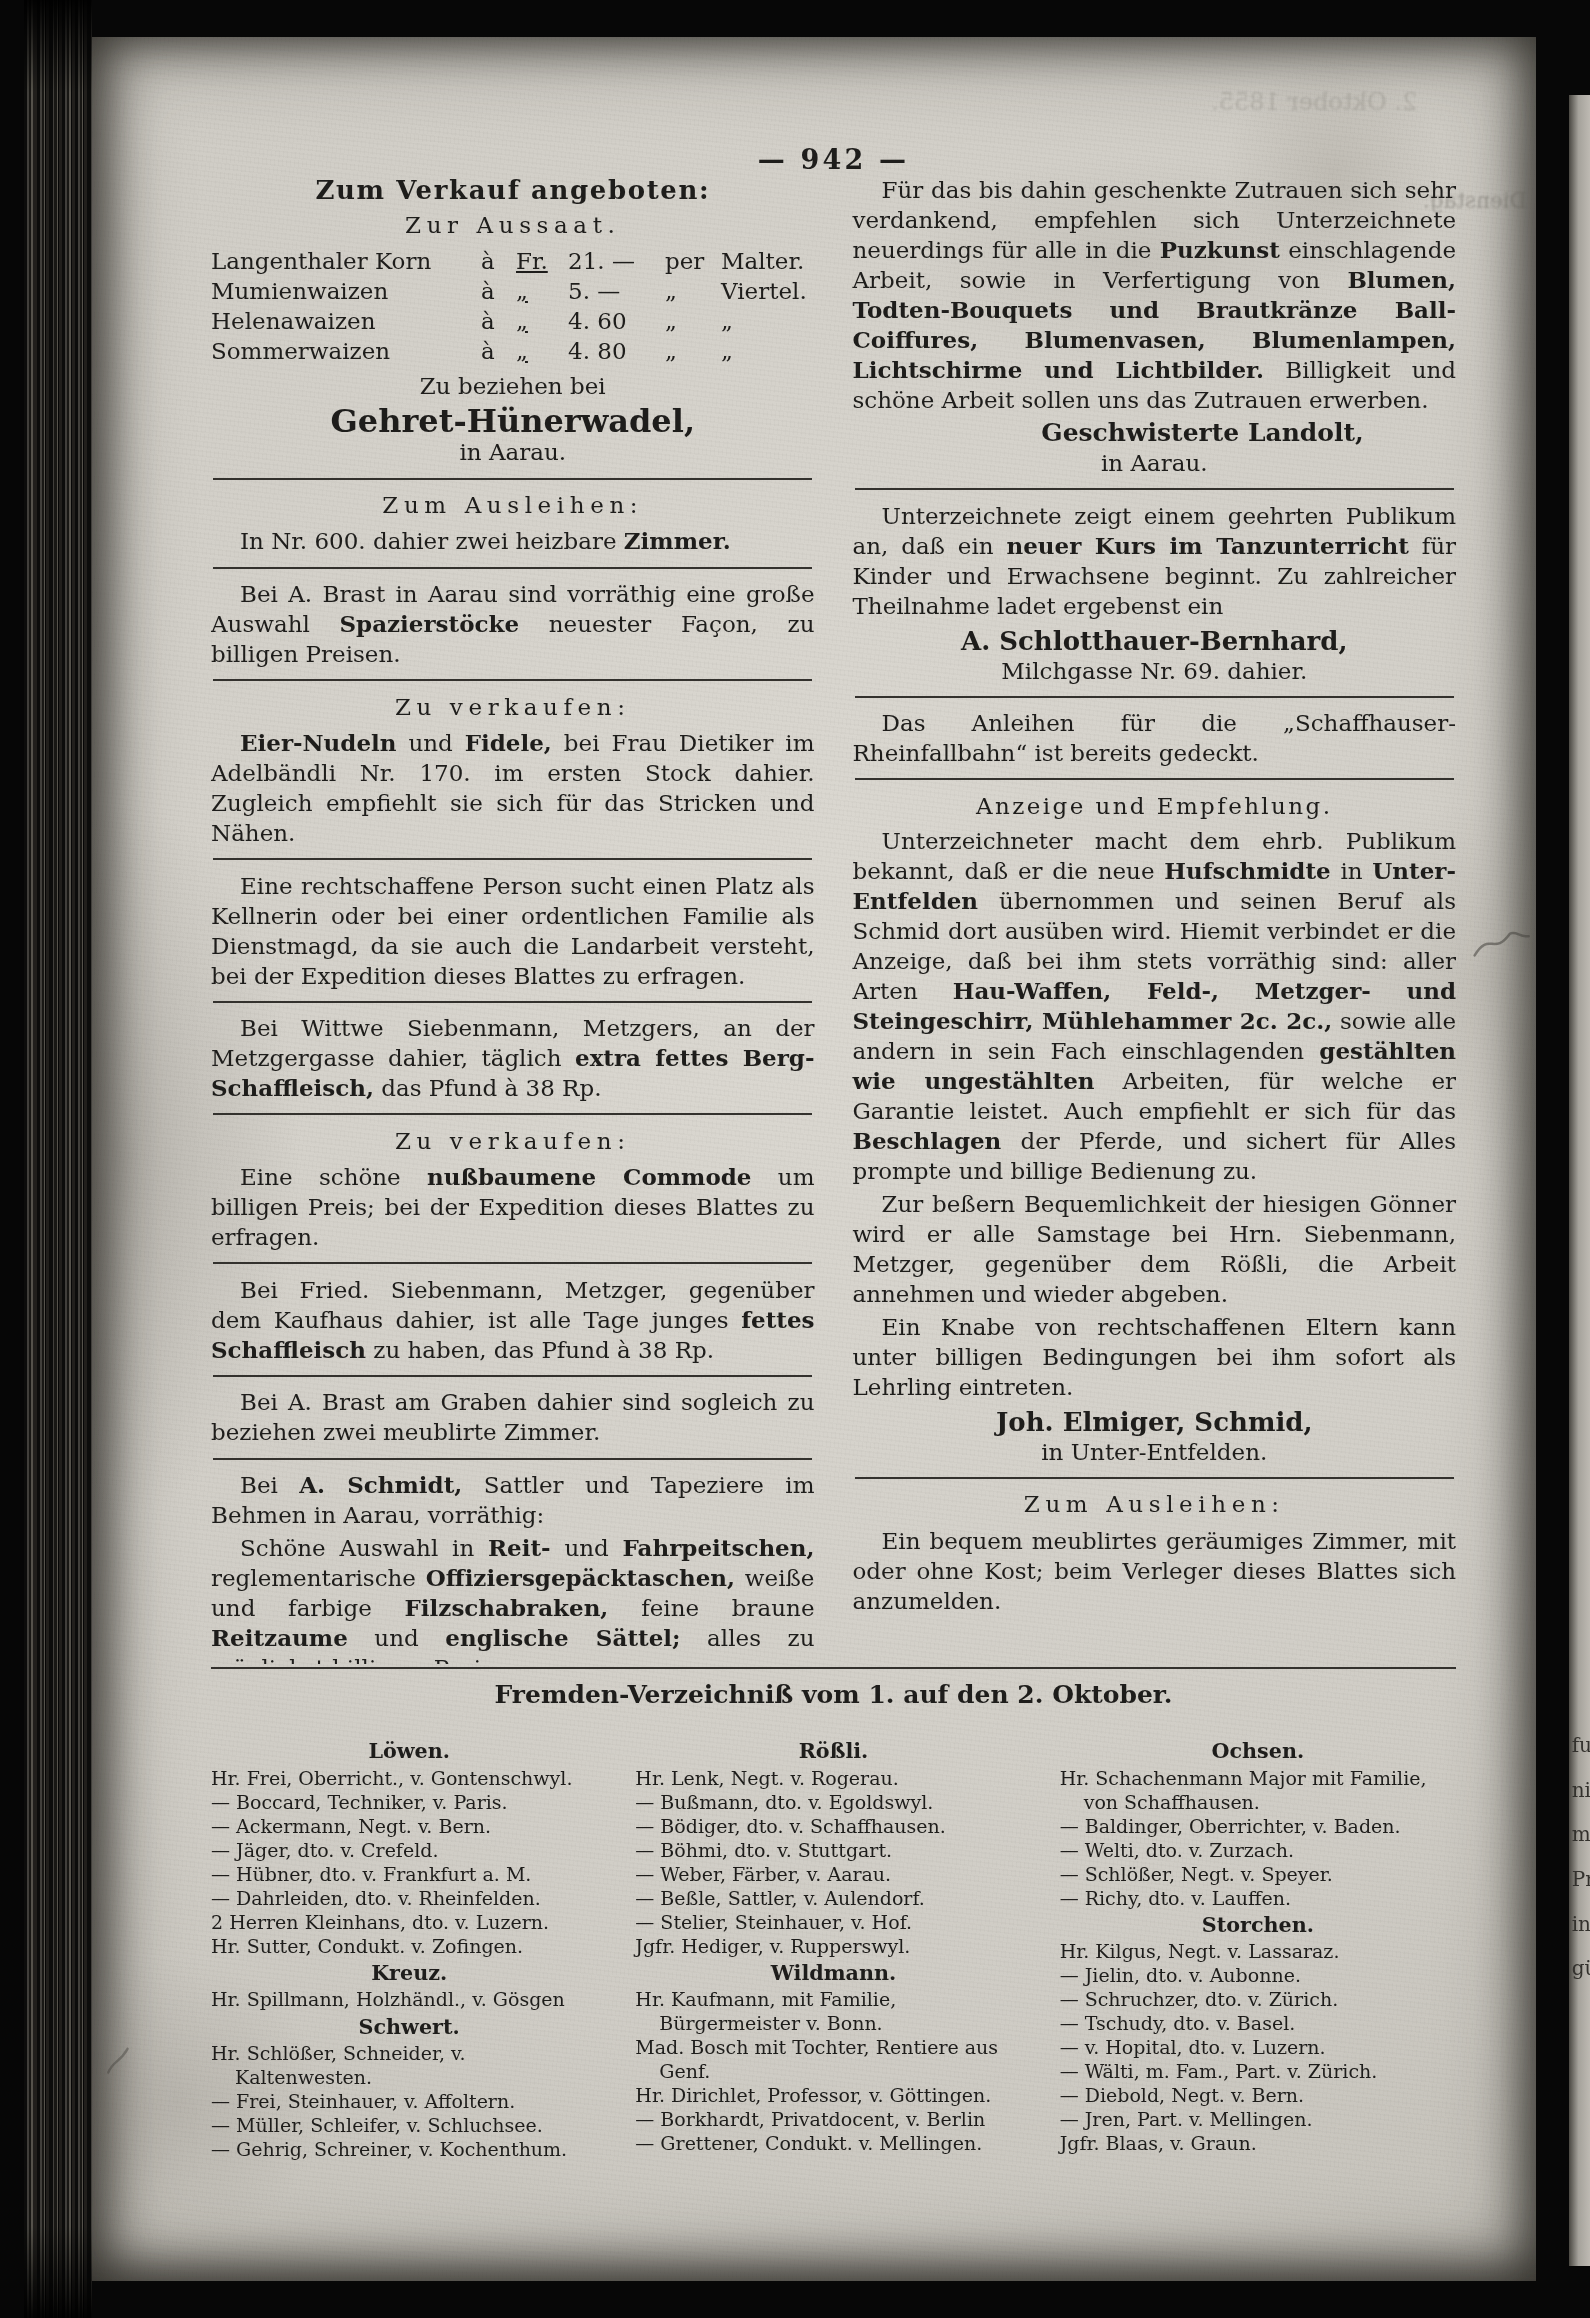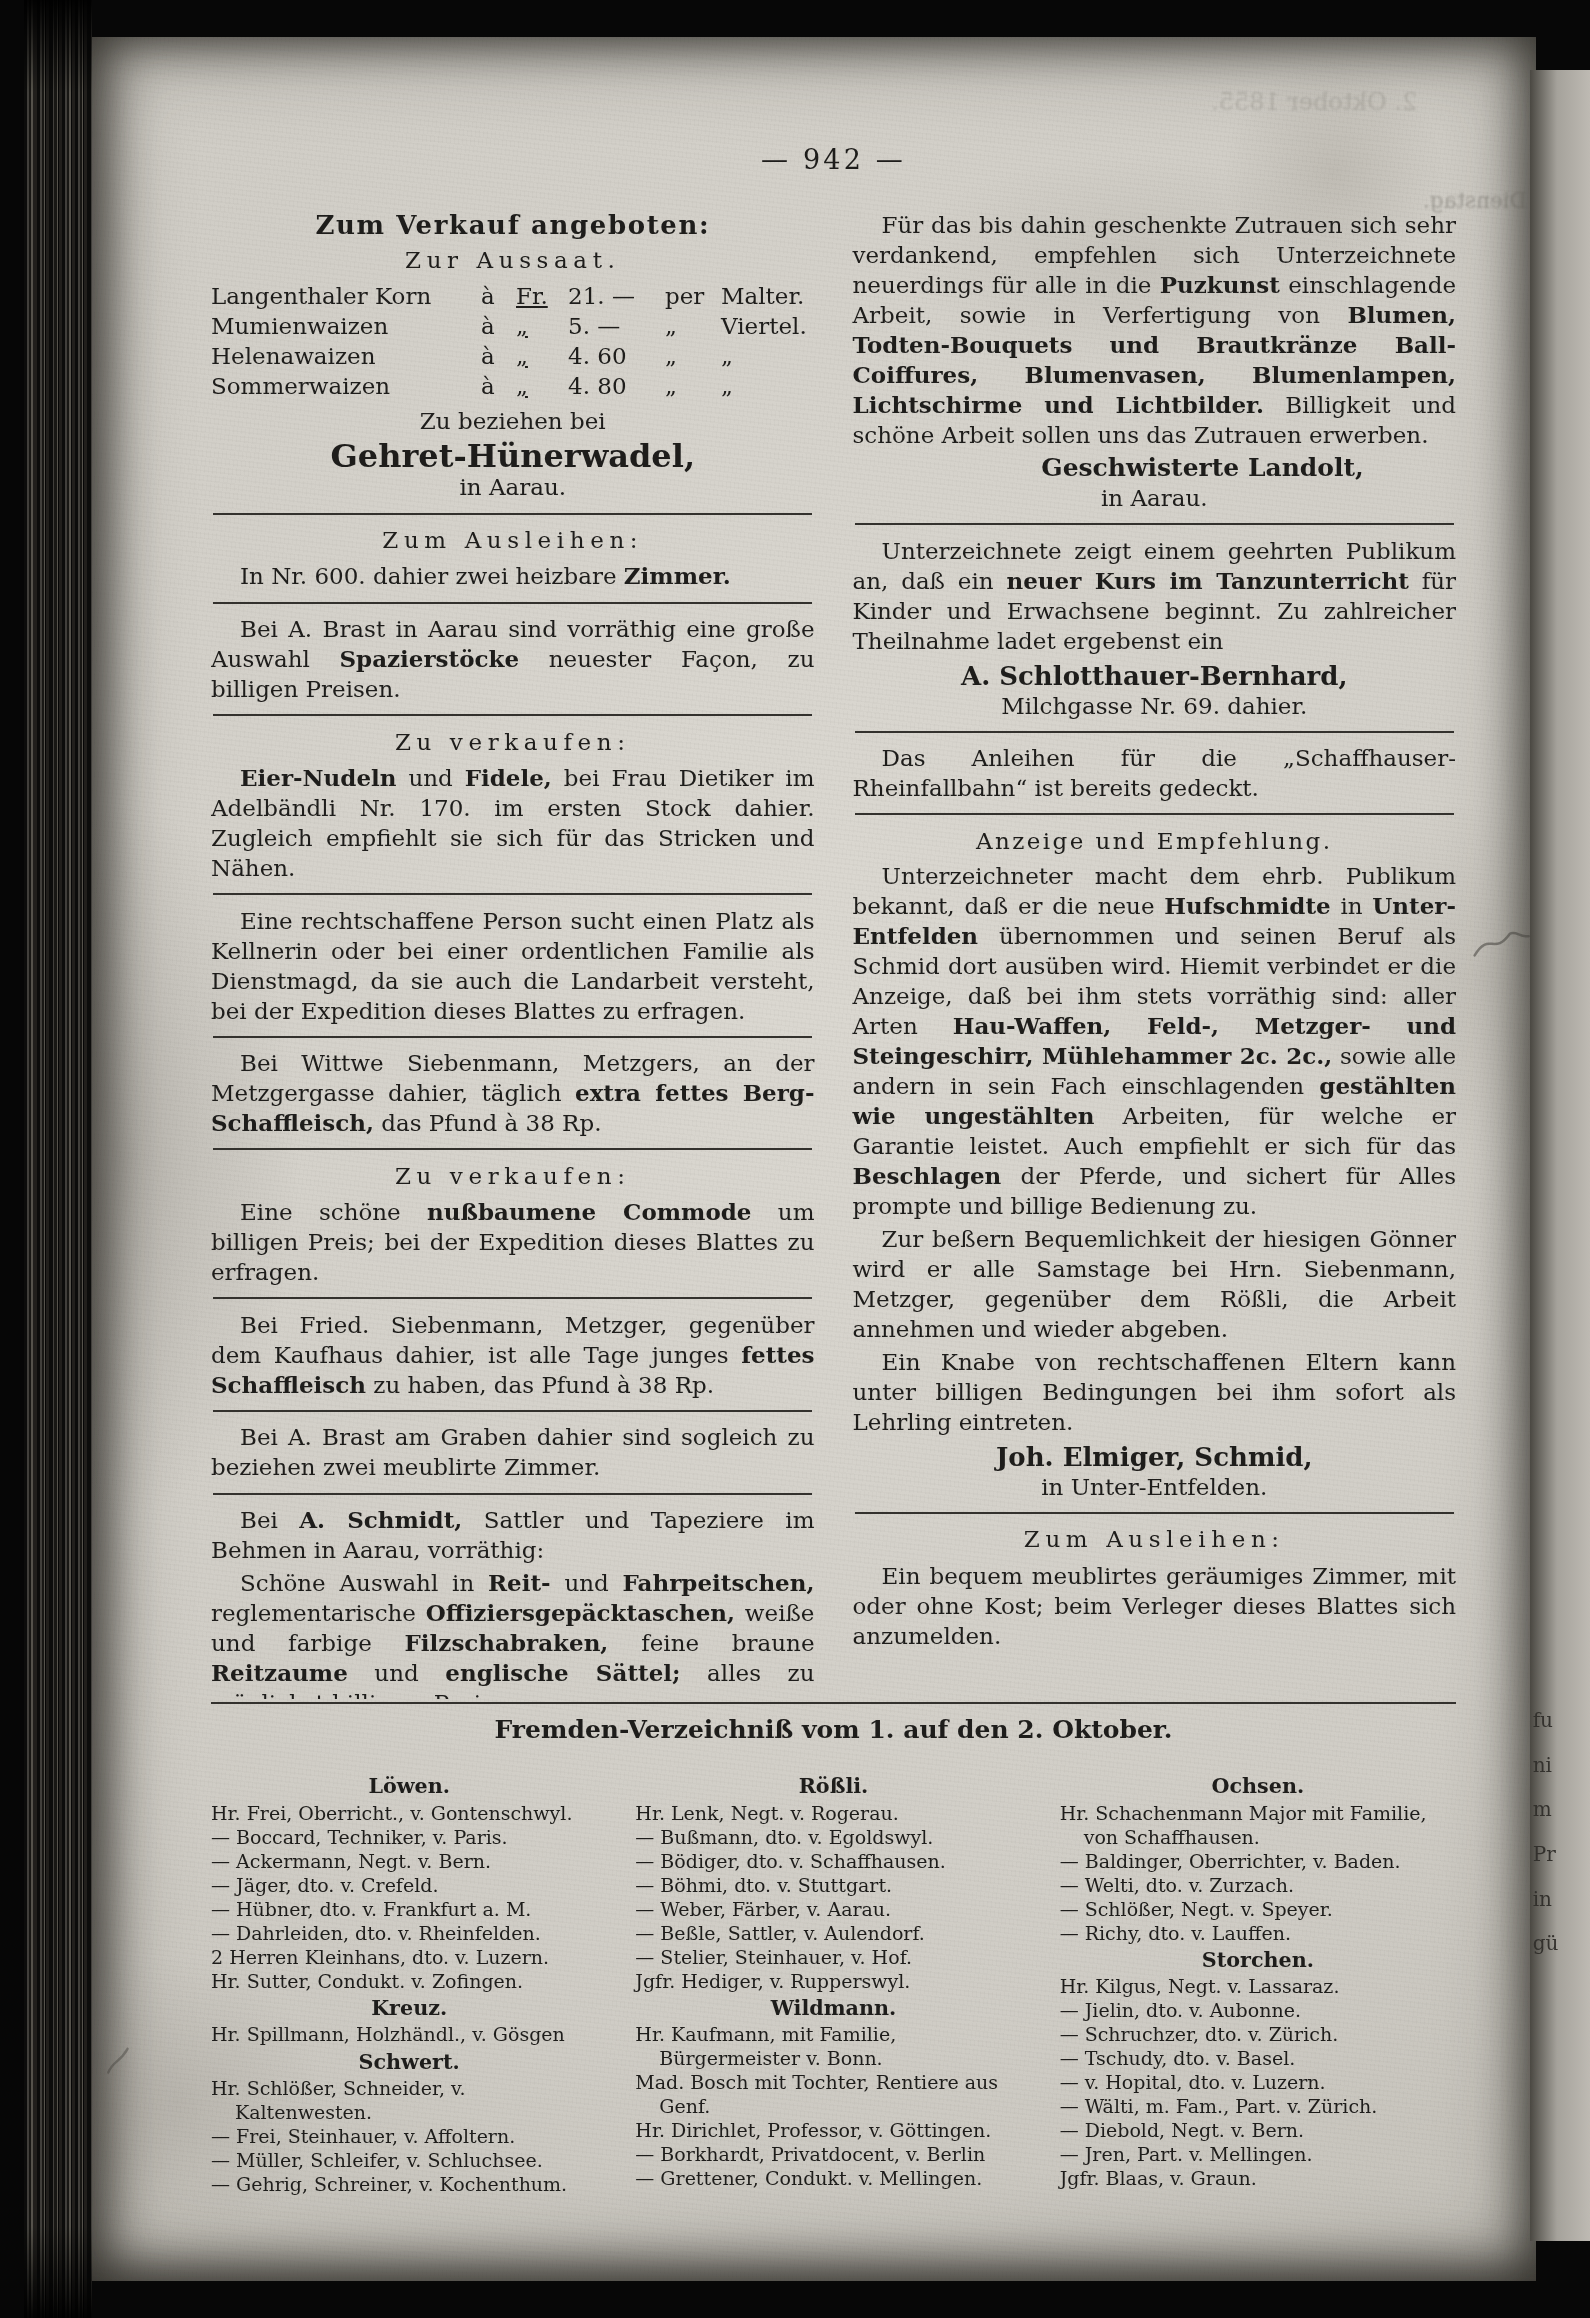--- a/index.html
+++ b/index.html
@@ -19,28 +19,28 @@
   .stains{position:absolute;inset:0;pointer-events:none;background:
       radial-gradient(circle 159px at 86% 6%, rgba(120,114,103,.20), transparent 70%),
       radial-gradient(ellipse 334px 151px at 72% 10%, rgba(122,117,106,.14), transparent 70%),
       radial-gradient(circle 254px at 96% 42%, rgba(110,105,95,.13), transparent 70%),
       radial-gradient(circle 207px at 6% 92%, rgba(100,95,88,.16), transparent 70%),
       radial-gradient(ellipse 239px 477px at 2% 50%, rgba(70,66,60,.18), transparent 75%);}
   .grain{position:absolute;inset:0;pointer-events:none;background:
       repeating-linear-gradient(7deg, rgba(90,85,75,.03) 0 1.6px, transparent 1.6px 4.8px),
       repeating-linear-gradient(97deg, rgba(40,40,40,.022) 0 0.8px, transparent 0.8px 4px);}
   
-  .next-sliver{position:absolute;right:0;top:70px;width:20.7px;height:2171px;
+  .next-sliver{position:absolute;right:0;top:95px;width:20.7px;height:2171px;
       background:linear-gradient(90deg,#4a4842,#a5a29b 45%,#beb BAB3 100%);
-      background:linear-gradient(90deg,#4a4842,#a5a29b 45%,#bebab3 100%);padding-left:39px;}
+      background:linear-gradient(90deg,#4a4842,#a5a29b 45%,#bebab3 100%);}
   .frag-stack{position:absolute;left:2.4px;top:1638px;display:flex;flex-direction:column;gap:20.7px;
       font-size:20px;color:#33312d;}
   
   .content{position:absolute;left:119px;top:107px;width:1245px;}
-  .page-number{text-align:center;font-size:27px;font-weight:normal;letter-spacing:3.2px;margin-bottom:35px;}
+  .page-number{text-align:center;font-size:27px;font-weight:bold;letter-spacing:3.2px;}
   .columns{display:flex;gap:38px;height:1489px;overflow:hidden;}
   .col{flex:1;font-size:23px;line-height:30px;}
   .sec{margin-bottom:6.4px;}
   .p{margin:0 0 3.2px 0;text-indent:29px;text-align:justify;}
   .rule{border:none;border-top:2px solid #33312d;margin:10.3px 2.4px;height:0;}
   .full-rule{border-top:2px solid #33312d;margin:3.2px 0 0 0;}
   .sale-head{font-weight:bold;font-size:26px;text-align:center;letter-spacing:1.6px;margin-bottom:4.8px;}
   .sec-head{text-align:center;letter-spacing:5.6px;margin-bottom:6.4px;}
   .ctr{text-align:center;}
   .vendor{font-weight:bold;font-size:32px;text-align:center;margin:4.8px 0 1.6px;}

